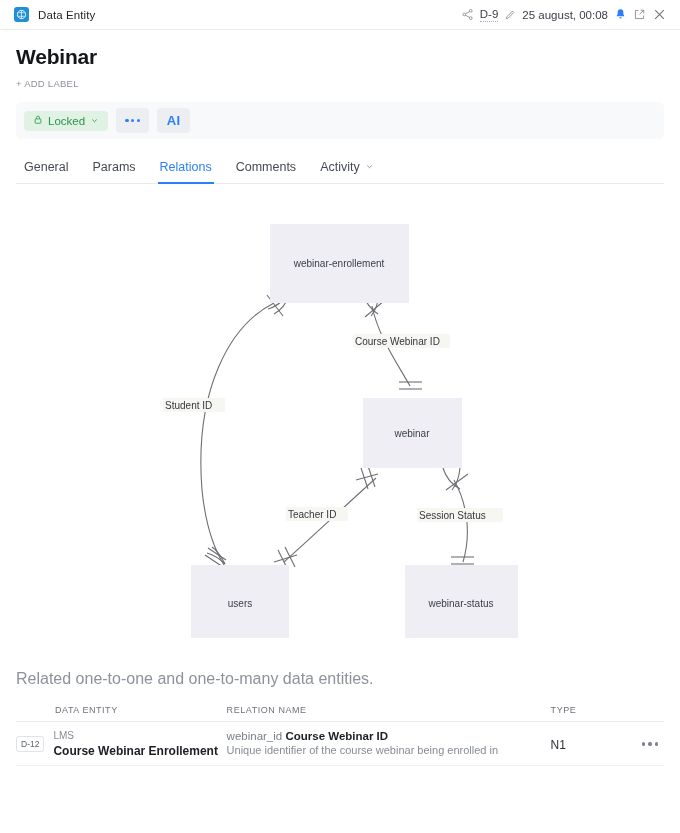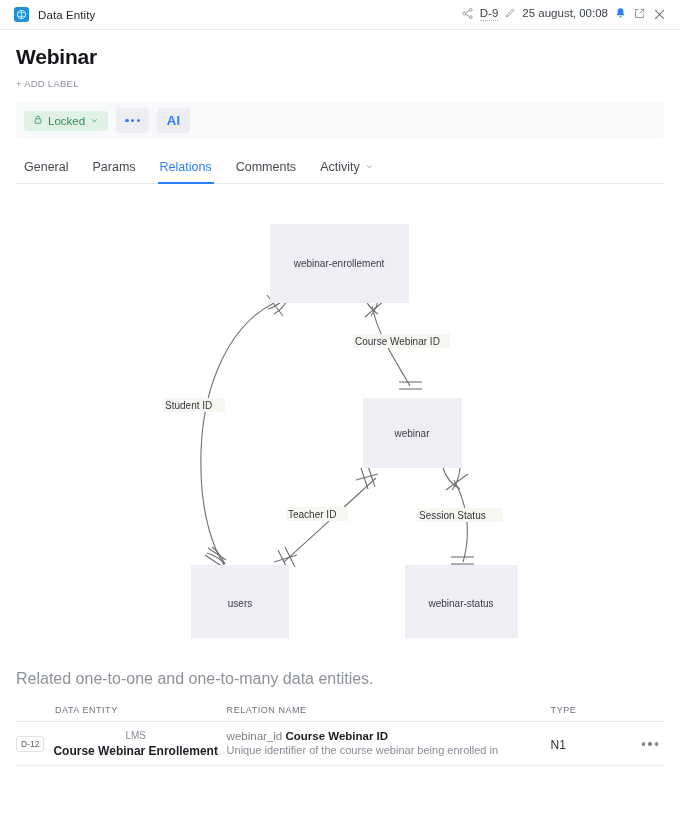--- a/index.html
+++ b/index.html
@@ -19,21 +19,21 @@
     border-bottom: 1px solid #e8eaee;
     background: #fff;
   }
   .app-badge {
     width: 15px; height: 15px; border-radius: 3px;
     background: #1f8fd6;
     display: flex; align-items: center; justify-content: center;
     flex: none;
   }
   .app-title { font-size: 11.5px; color: #23262d; margin-left: 9px; letter-spacing: .1px; }
-  .topbar-right { margin-left: auto; display: flex; align-items: flex-start; gap: 6px; }
+  .topbar-right { margin-left: auto; display: flex; align-items: center; gap: 6px; }
   .tb-ico { display: flex; align-items: center; justify-content: center; color: #8a9099; }
   .doc-id {
     font-size: 11.5px; color: #3c4149;
     border-bottom: 1px dotted #a9aeb6; padding-bottom: 1px;
   }
   .tb-date { font-size: 11.5px; color: #3c4149; }
   .bell { color: #2d7ff9; }
 
   
   .page { padding: 0 16px; }
@@ -102,21 +102,21 @@
   table.rel-table { width: 100%; border-collapse: collapse; margin-top: 17px; table-layout: fixed; }
   table.rel-table th {
     font-size: 9px; font-weight: 400; color: #6d727b; letter-spacing: .55px;
     text-align: left; padding: 0 0 6px 0; border-bottom: 1px solid #e8eaee;
   }
   th.c-ent { width: 208px; padding-left: 39px !important; }
   th.c-rel { width: 320px; }
   th.c-type { width: 70px; }
   th.c-menu { width: 42px; }
   table.rel-table td { padding: 7px 0 6px 0; vertical-align: middle; border-bottom: 1px solid #eceef1; }
-  .ent-cell { display: flex; align-items: center; gap: 9px; text-align: center; }
+  .ent-cell { display: flex; align-items: center; gap: 9px; }
   .id-badge {
     border: 1px solid #dfe2e7; border-radius: 3px; background: #fff;
     font-size: 8.5px; color: #5a5f67; padding: 3px 4px; flex: none; line-height: 1;
   }
   .ent-sub { font-size: 10px; color: #868b93; line-height: 1.35; }
   .ent-name { font-size: 12px; color: #1b1e24; font-weight: 700; line-height: 1.35; }
   .rel-key { font-size: 11.5px; color: #7b8089; }
   .rel-key b { color: #1b1e24; font-weight: 700; }
   .rel-desc { font-size: 11px; color: #878c94; line-height: 1.4; margin-top: 1px; }
   .type-val { font-size: 12px; color: #2c3039; }

